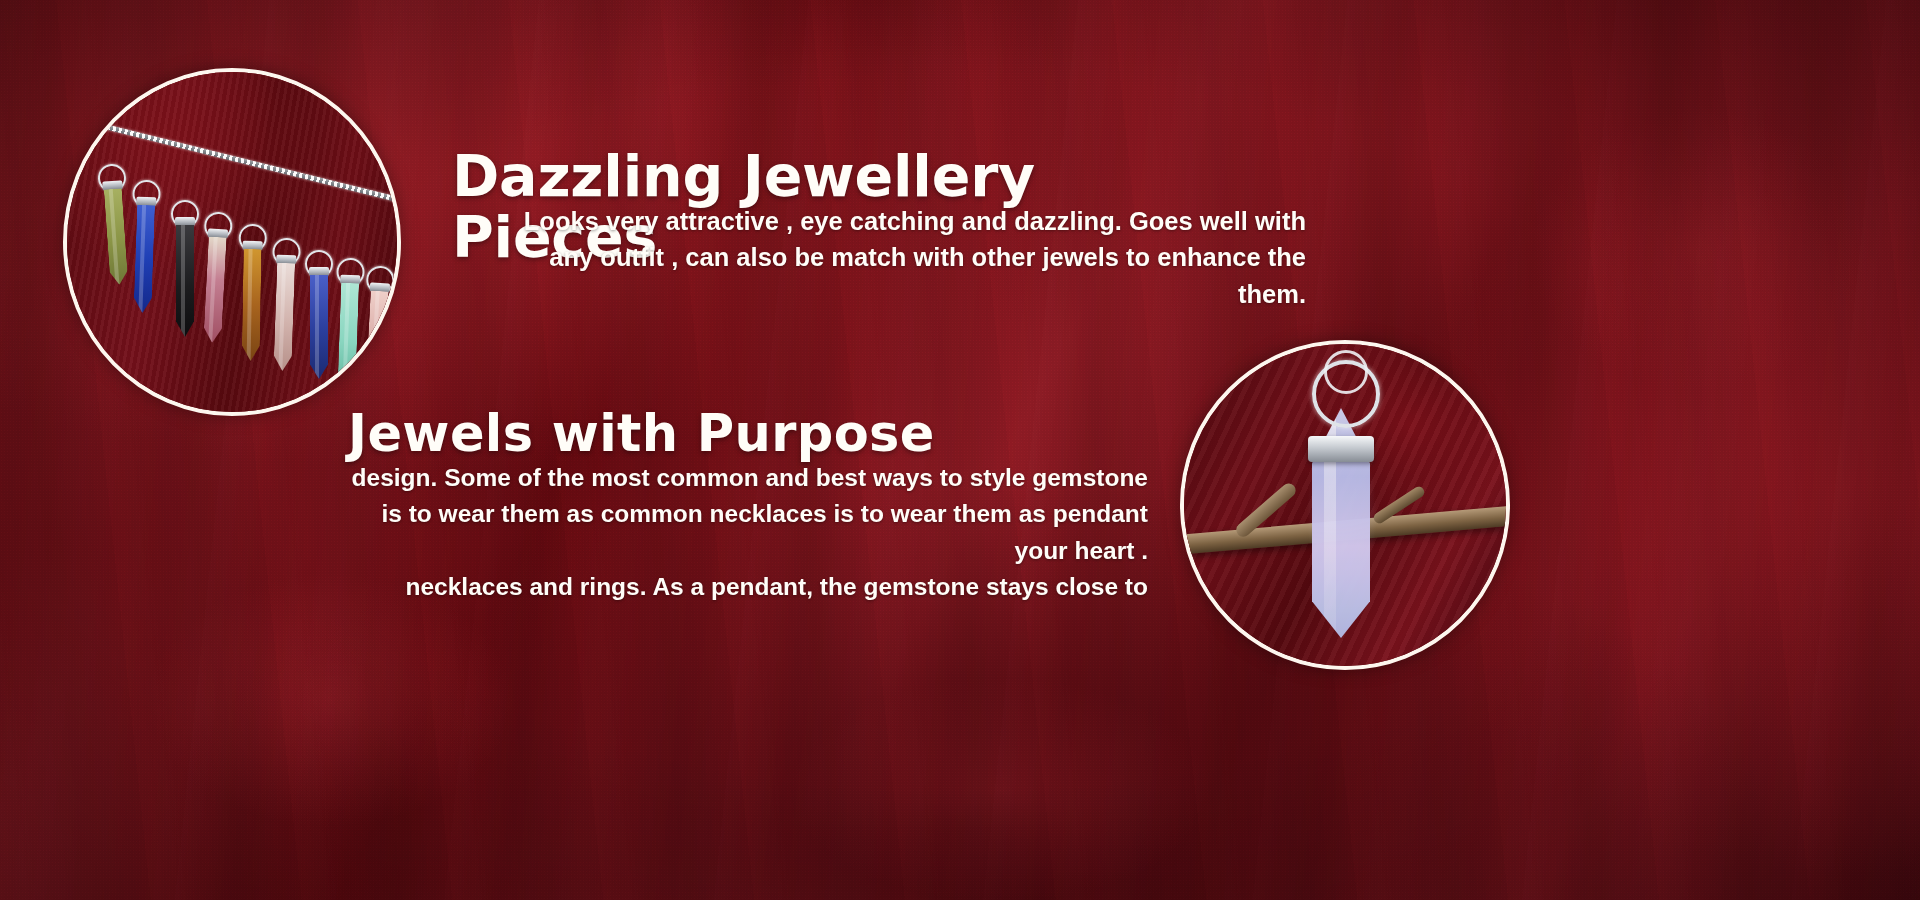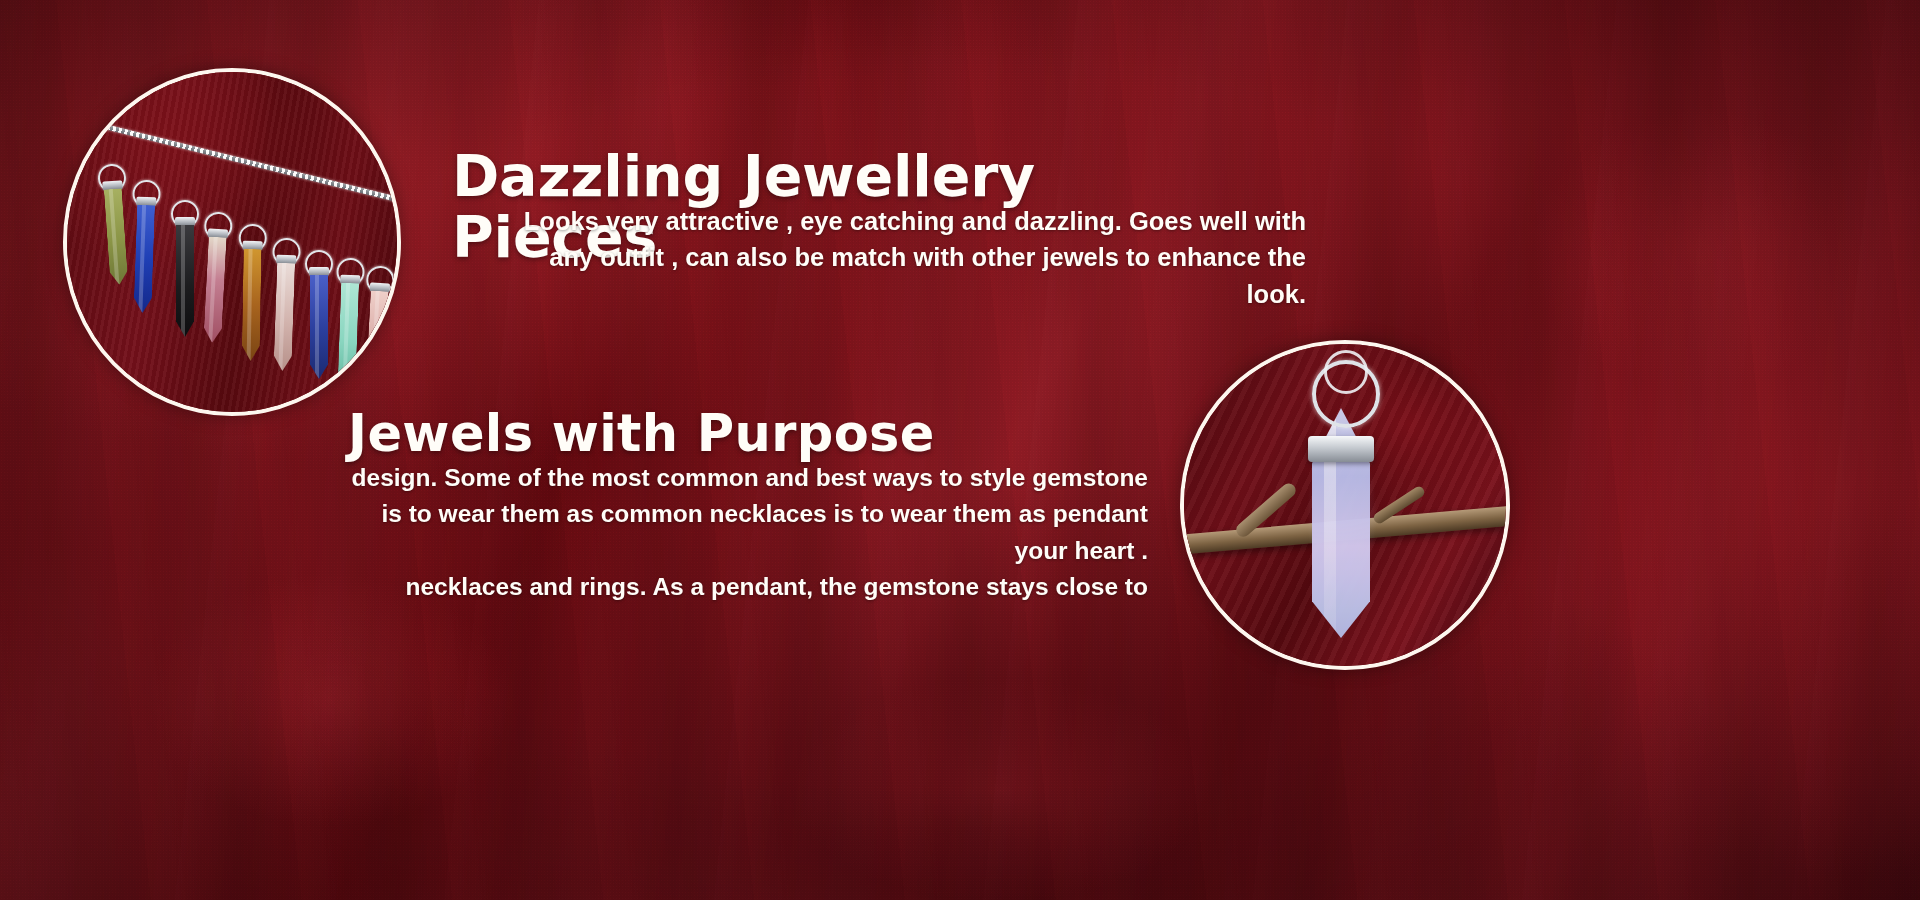--- a/index.html
+++ b/index.html
@@ -293,21 +293,21 @@
       <div class="opal-bail"></div>
       <div class="opal-bail2"></div>
     </div>
   </div>
 
   <h1 class="txt" id="title-1">Dazzling Jewellery Pieces</h1>
 
   <div class="txt" id="para-1">
     <span class="pline">Looks very attractive , eye catching and dazzling. Goes well with</span>
     <span class="pline">any outfit , can also be match with other jewels to enhance the</span>
-    <span class="pline">look.</span>
+    <span class="pline">them.</span>
   </div>
 
   <h2 class="txt" id="title-2">Jewels with Purpose</h2>
 
   <div class="txt" id="para-2">
     <span class="pline">design. Some of the most common and best ways to style gemstone</span>
     <span class="pline">is to wear them as common necklaces is to wear them as pendant</span>
     <span class="pline">your heart .</span>
     <span class="pline">necklaces and rings. As a pendant, the gemstone stays close to</span>
   </div>

